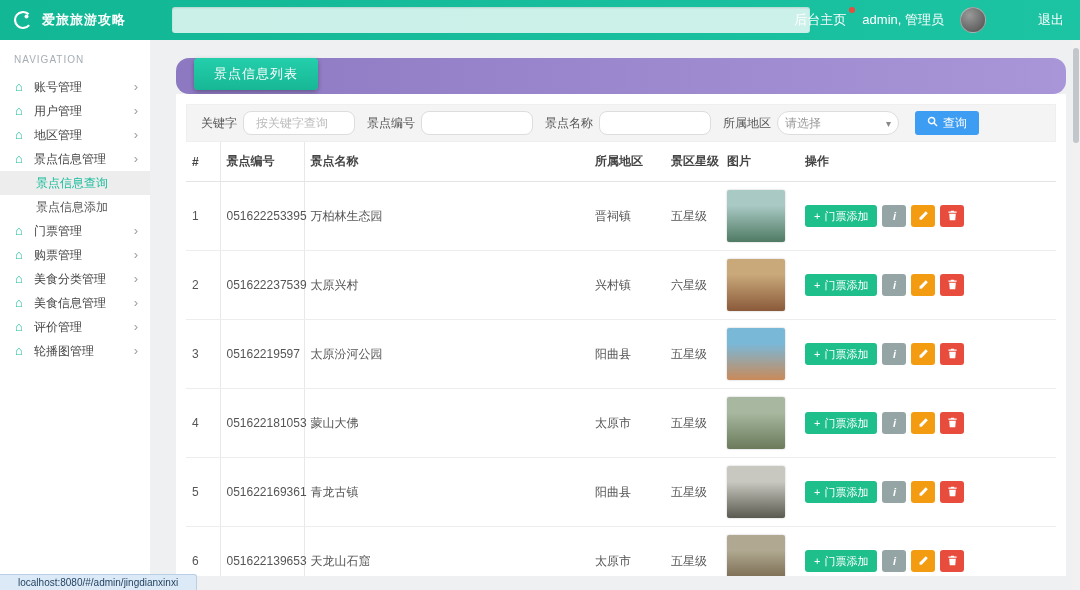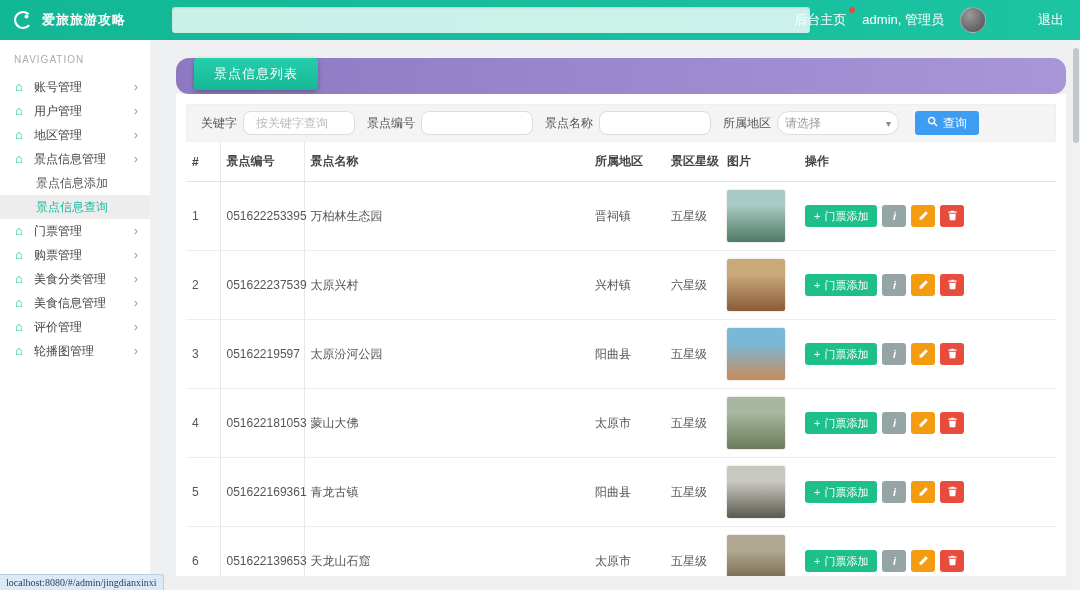--- a/index.html
+++ b/index.html
@@ -125,21 +125,21 @@
   }
   .scrollbar-thumb{
     position:absolute; top:8px; right:1px; width:6px; height:95px;
     background:#c2c7cb; border-radius:3px;
   }
 
   
   .statusbar{
     position:absolute; left:0; bottom:0; z-index:30;
     background:#dceaf7; border:1px solid #b9cfe3; border-left:none; border-bottom:none;
-    color:#1d3d5c; font-size:10px; padding:2px 6px; border-radius:0 3px 0 0;font-family:Liberation Serif, serif;
+    color:#1d3d5c; font-size:10px; padding:2px 18px; border-radius:0 3px 0 0;
   }
 </style>
 </head>
 <body>
 
 <header class="top-header">
   <div class="brand">
     <span class="brand-logo">
       <svg width="20" height="20" viewBox="0 0 20 20">
         <circle cx="10" cy="10" r="8" fill="none" stroke="#ffffff" stroke-width="2.2" stroke-dasharray="38 12" transform="rotate(40 10 10)"></circle>
@@ -180,26 +180,26 @@
     <span class="s-label">地区管理</span>
     <span class="s-chevron">›</span>
   </div>
 
   <div class="side-item">
     <span class="s-icon">⌂</span>
     <span class="s-label">景点信息管理</span>
     <span class="s-chevron">›</span>
   </div>
 
+  <div class="side-subitem active">
+    <span class="s-sub-label">景点信息查询</span>
+  </div>
+
   <div class="side-subitem">
     <span class="s-sub-label">景点信息添加</span>
-  </div>
-
-  <div class="side-subitem active">
-    <span class="s-sub-label">景点信息查询</span>
   </div>
 
   <div class="side-item">
     <span class="s-icon">⌂</span>
     <span class="s-label">门票管理</span>
     <span class="s-chevron">›</span>
   </div>
 
   <div class="side-item">
     <span class="s-icon">⌂</span>

